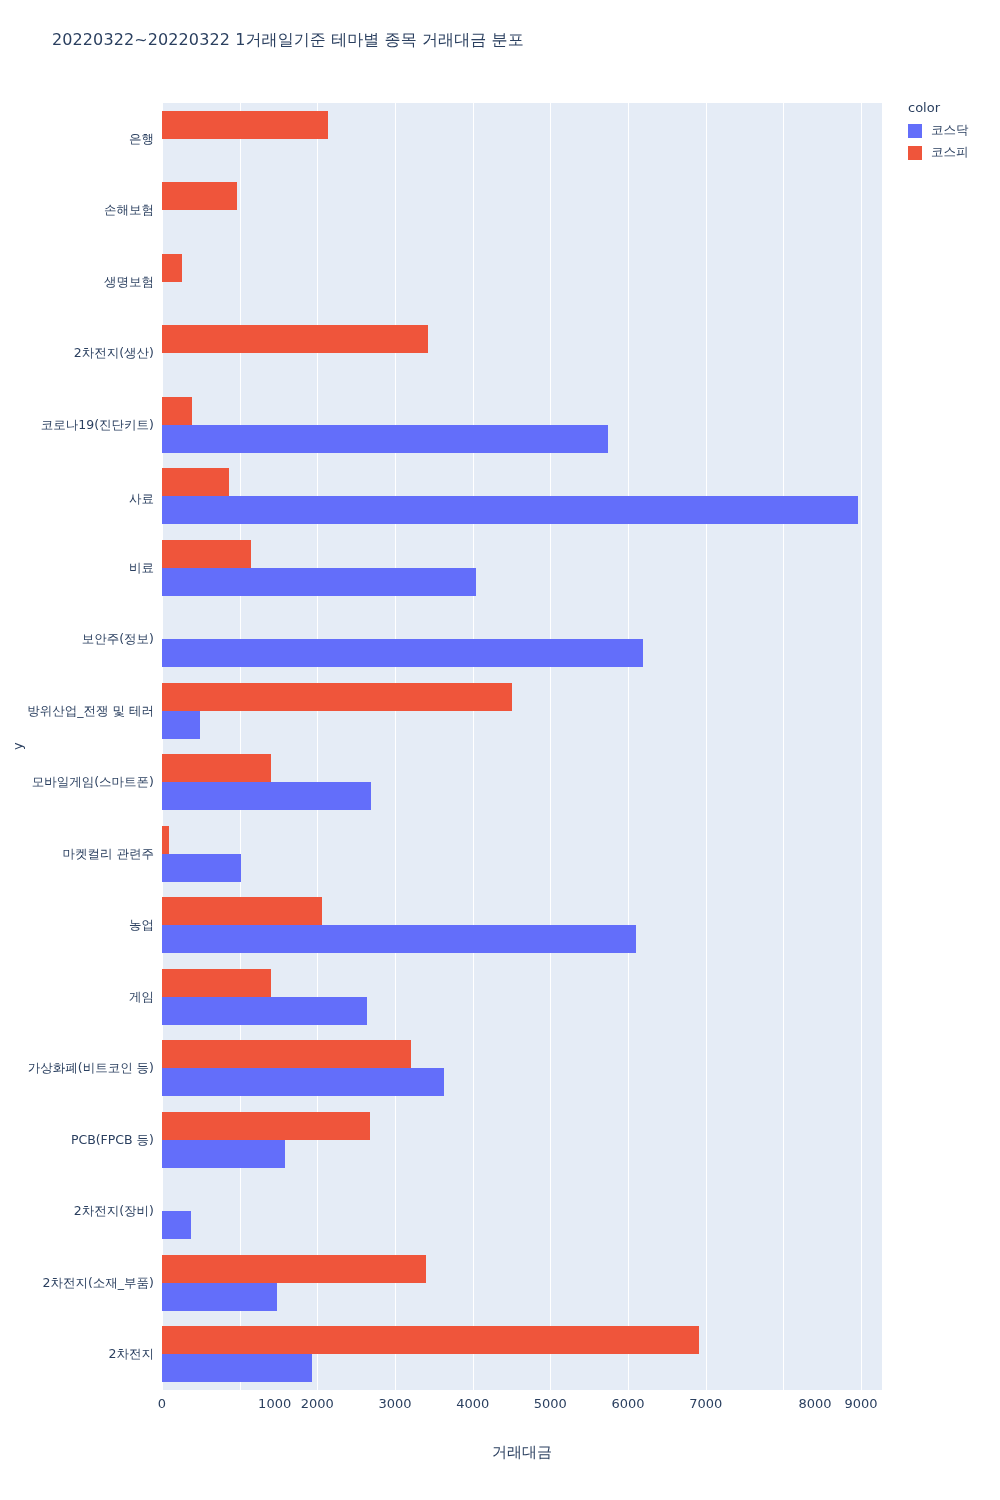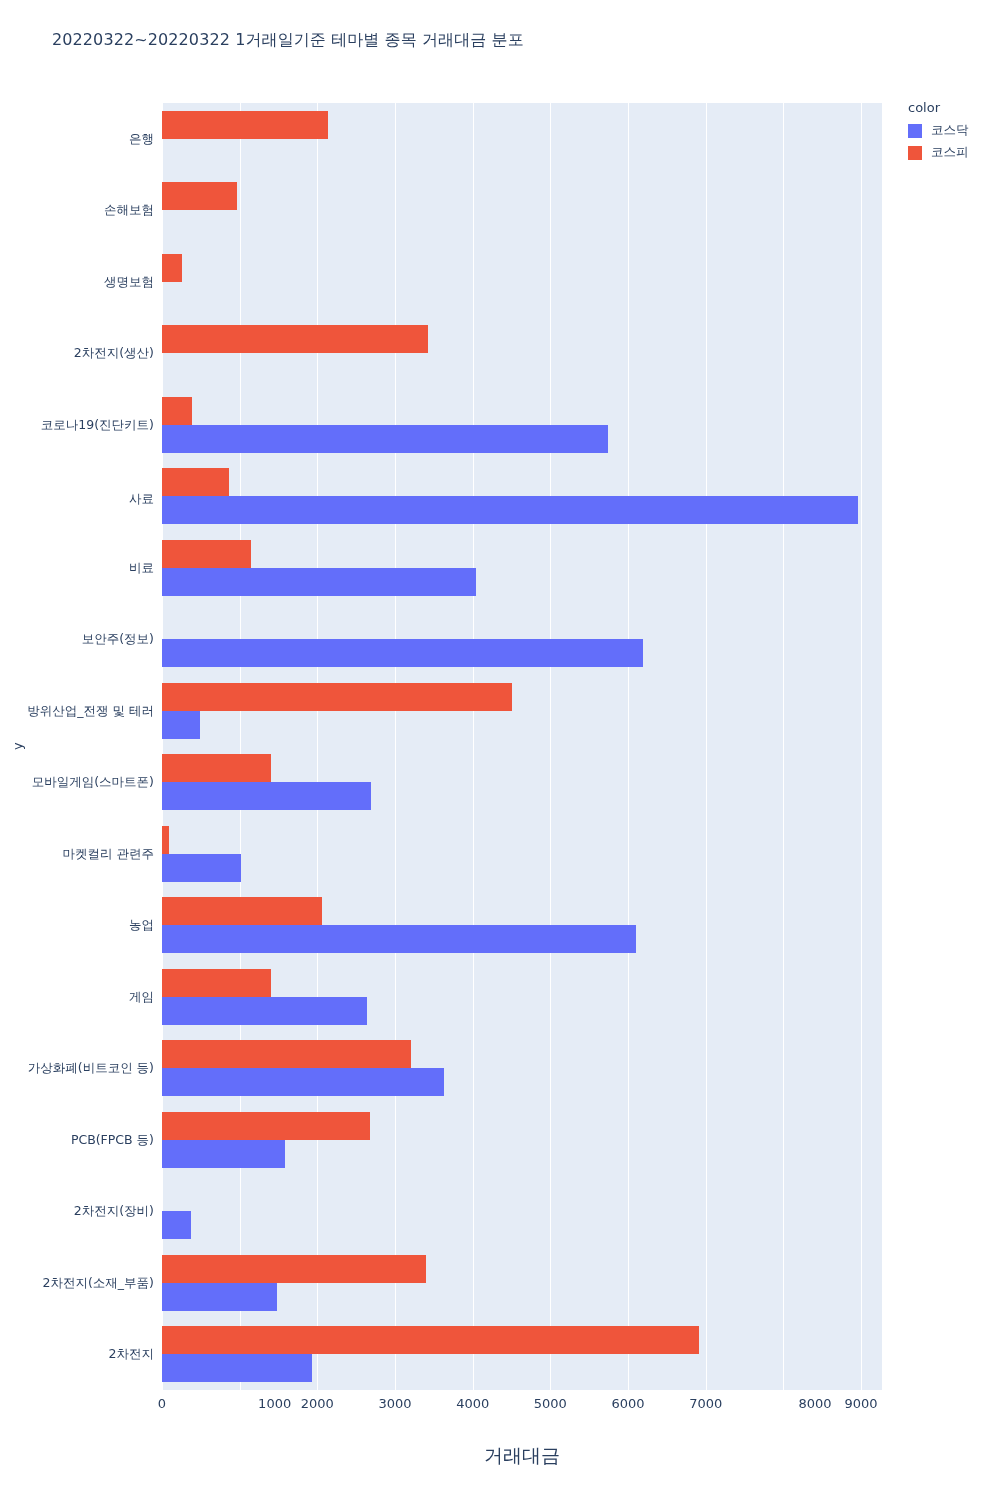--- a/index.html
+++ b/index.html
@@ -106,21 +106,21 @@
     color: #2a3f5f;
     transform: translateX(-50%);
     white-space: nowrap;
   }
   .x-axis-title {
     position: absolute;
     left: 162px;
     top: 1443px;
     width: 720px;
     text-align: center;
-    font-size: 19px;
+    font-size: 15px;
     color: #2a3f5f;
   }
 
   
   .legend {
     position: absolute;
     left: 908px;
     top: 100px;
     width: 90px;
   }

